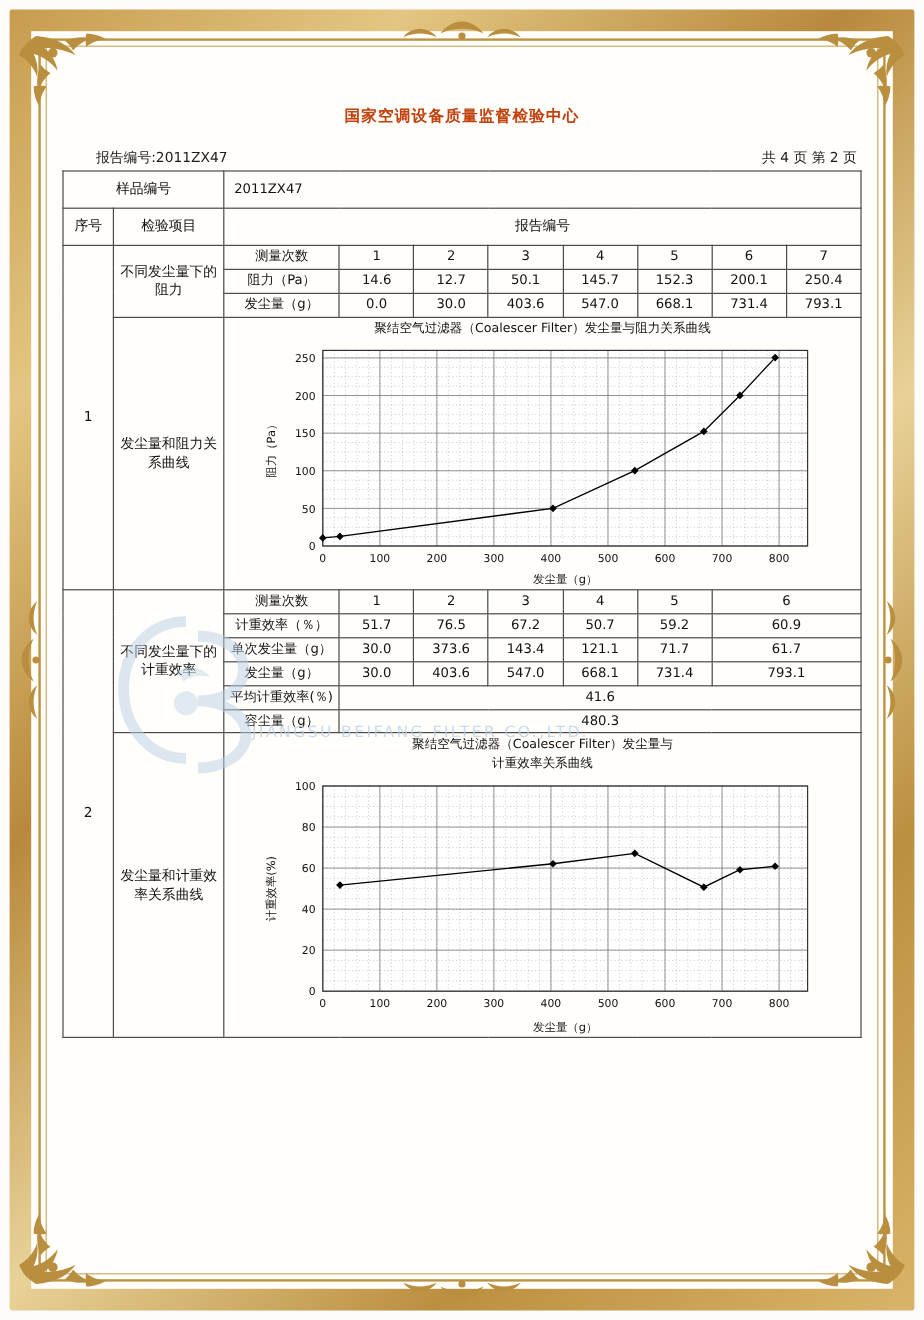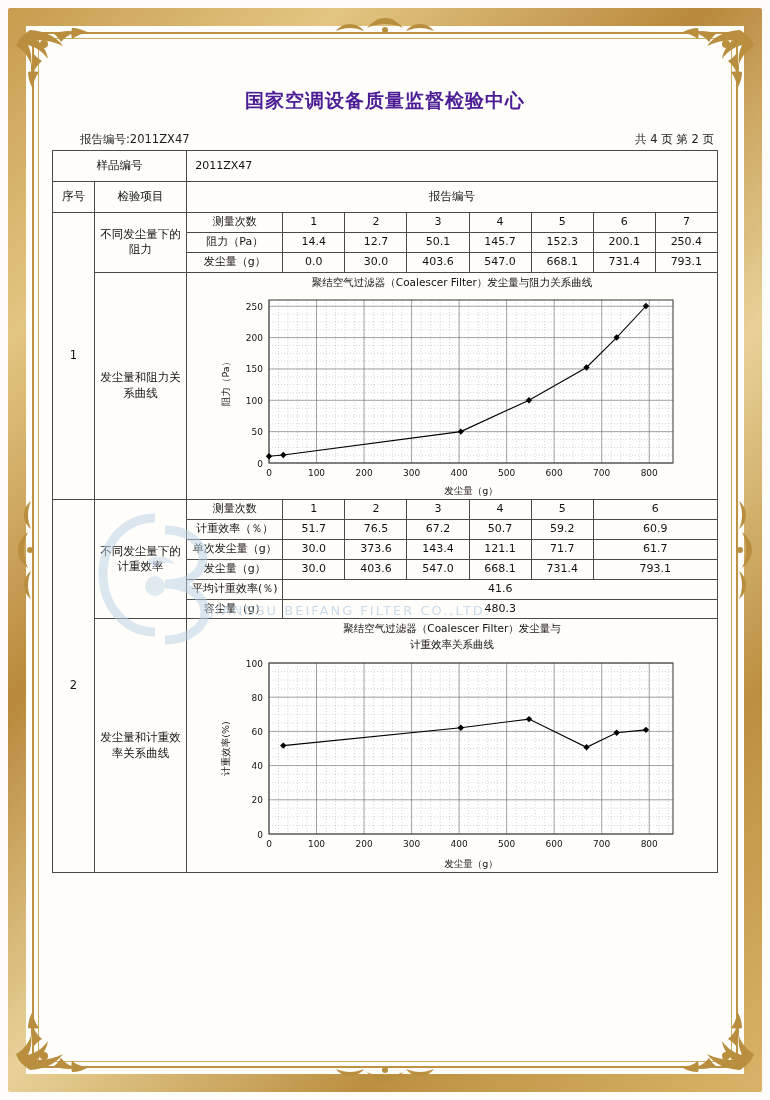--- a/index.html
+++ b/index.html
@@ -44,22 +44,22 @@
   .e-top{left:50%;top:14px;transform:translateX(-50%);}
   .e-bot{left:50%;bottom:14px;transform:translateX(-50%) scaleY(-1);}
   .e-left{left:14px;top:50%;transform:translateY(-50%);}
   .e-right{right:14px;top:50%;transform:translateY(-50%) scaleX(-1);}
 
   
   .content{
     position:absolute;left:52px;top:60px;width:666px;
   }
   .org-title{
-    text-align:center;font-size:19px;font-weight:bold;letter-spacing:1px;
-    color:#4c1d95;margin-top:28px;
+    text-align:center;font-size:13px;font-weight:bold;letter-spacing:1px;
+    color:#c2410c;margin-top:28px;
   }
   .doc-title{
     text-align:center;font-size:25px;font-weight:bold;letter-spacing:10px;
     color:#1b1b1b;margin-top:10px;
   }
   .meta-row{
     display:flex;justify-content:space-between;align-items:flex-end;
     font-size:11.5px;color:#1b1b1b;margin-top:18px;padding:0 4px 3px 4px;margin-left:24px;
   }
   table.rep{
@@ -262,21 +262,21 @@
         <td>1</td>
         <td>2</td>
         <td>3</td>
         <td>4</td>
         <td>5</td>
         <td>6</td>
         <td>7</td>
       </tr>
       <tr>
         <td>阻力（Pa）</td>
-        <td>14.4</td>
+        <td>14.6</td>
         <td>12.7</td>
         <td>50.1</td>
         <td>145.7</td>
         <td>152.3</td>
         <td>200.1</td>
         <td>250.4</td>
       </tr>
       <tr>
         <td>发尘量（g）</td>
         <td>0.0</td>

